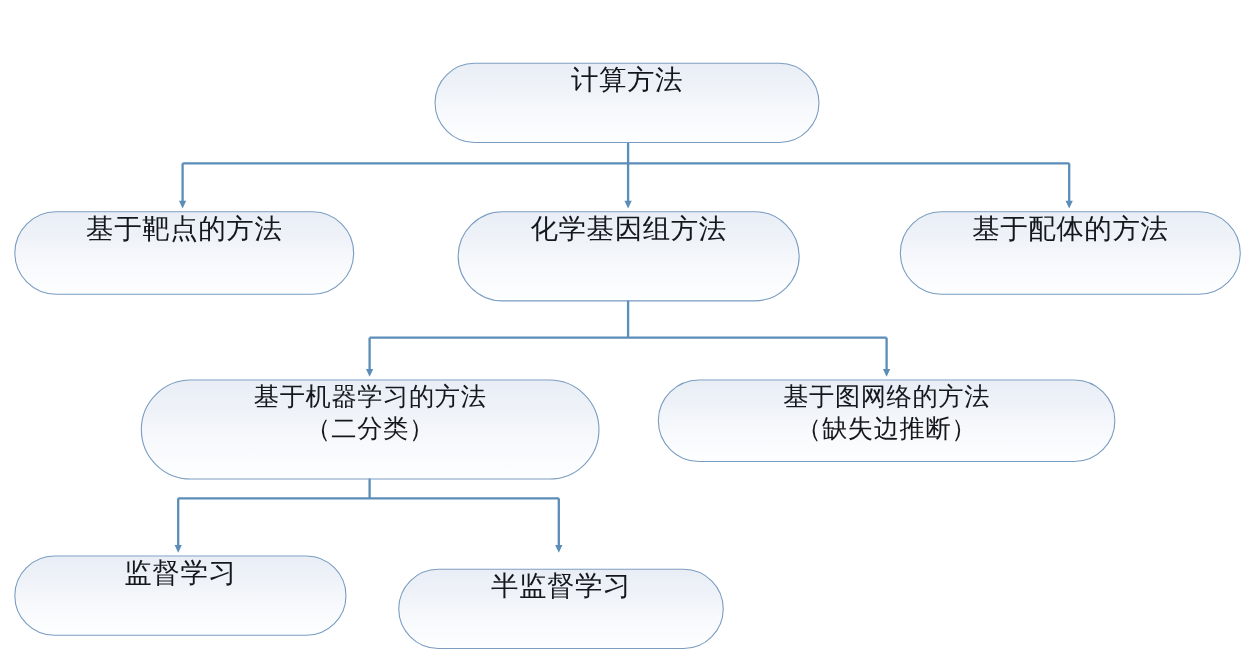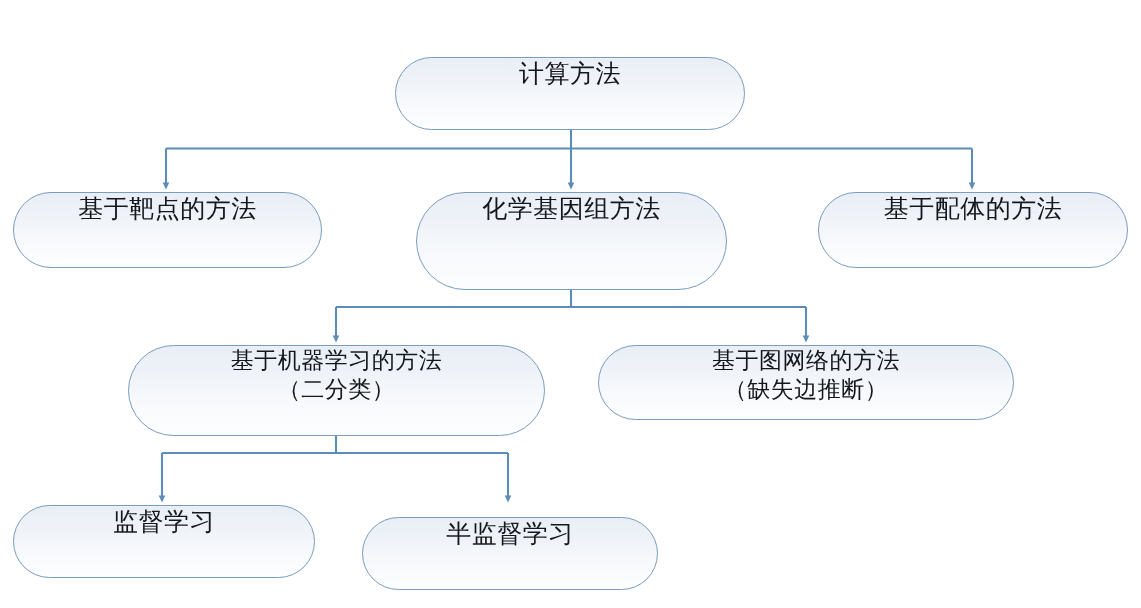--- a/index.html
+++ b/index.html
@@ -41,21 +41,21 @@
     letter-spacing: 0.5px;
   }
   .node-label {
     display: block;
     width: 100%;
     padding: 0 10px;
     white-space: pre-line;
   }
   .n-root       { left: 395px; top: 57px;  width: 350px; height: 73px; font-size: 25px; }
   .n-ligand     { left: 13px;  top: 192px; width: 309px; height: 76px; font-size: 25px; }
-  .n-chemo      { left: 416px; top: 192px; width: 311px; height: 98px; font-size: 25px; }
+  .n-chemo      { left: 416px; top: 192px; width: 311px; height: 82px; font-size: 25px; }
   .n-target     { left: 818px; top: 192px; width: 310px; height: 76px; font-size: 25px; }
   .n-ml         { left: 128px; top: 345px; width: 417px; height: 91px; font-size: 23px; }
   .n-graph      { left: 598px; top: 345px; width: 416px; height: 75px; font-size: 23px; }
   .n-sup        { left: 13px;  top: 505px; width: 302px; height: 73px; font-size: 25px; }
   .n-semi       { left: 362px; top: 505px; width: 296px; height: 73px; font-size: 25px; margin-top: 12px; }
 </style>
 </head>
 <body>
 
 <div id="diagram-canvas">

